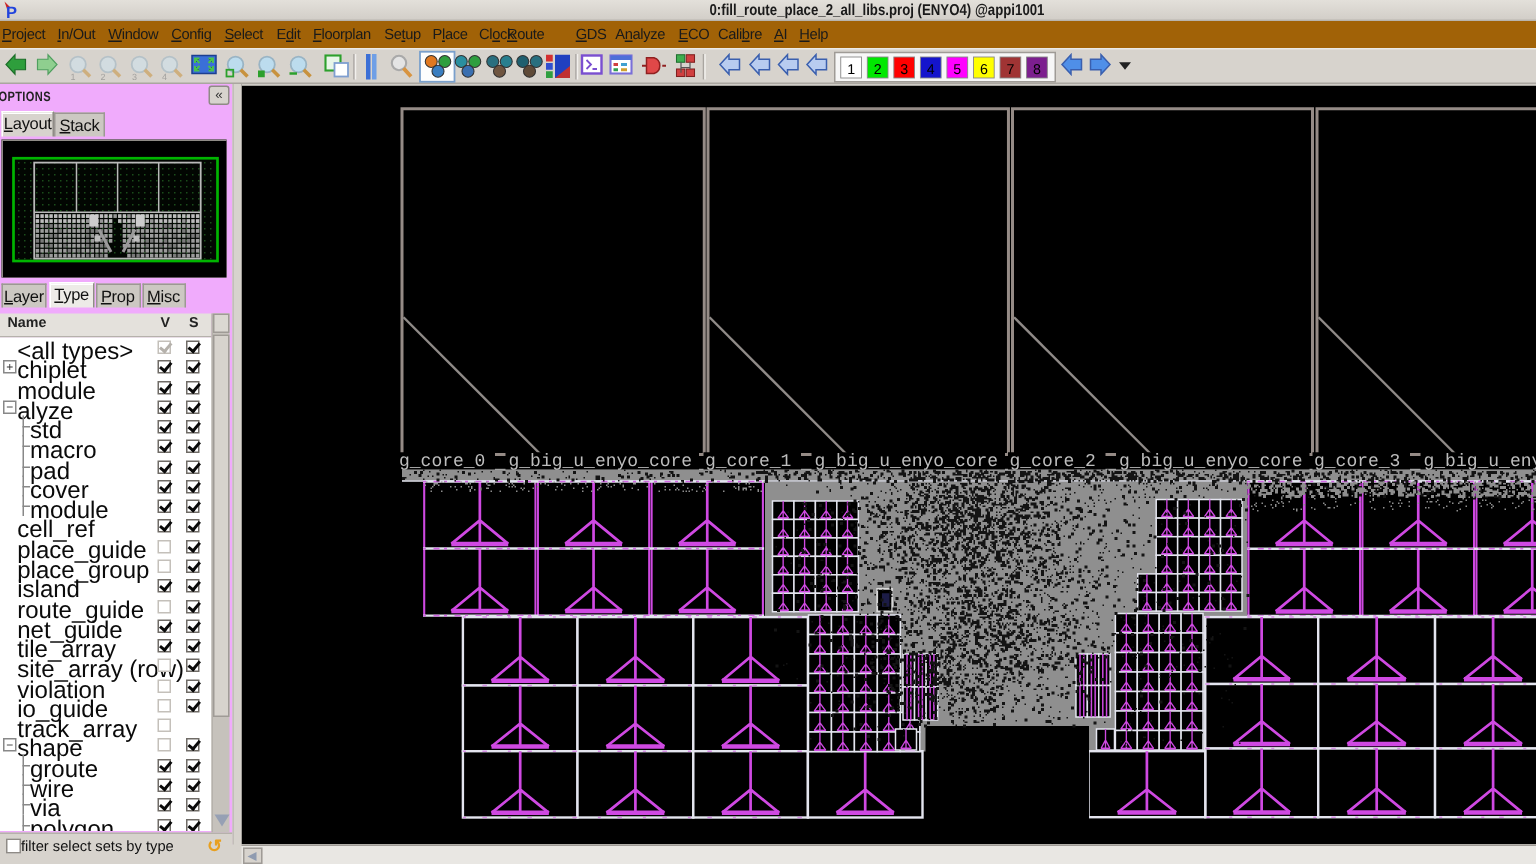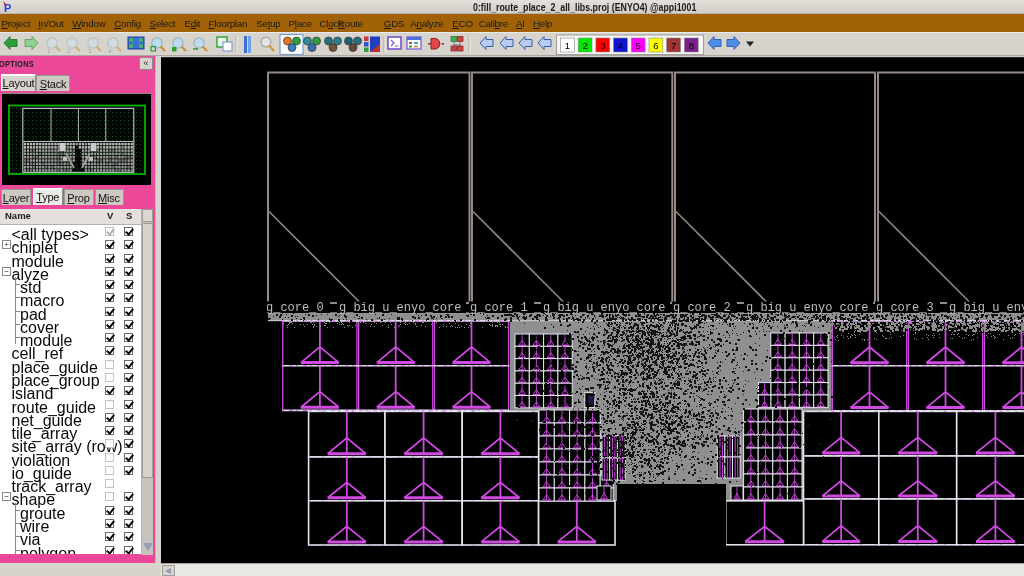--- a/index.html
+++ b/index.html
@@ -1,21 +1,21 @@
 <!DOCTYPE html>
 <html><head><meta charset="utf-8"><style>
 *{margin:0;padding:0;box-sizing:border-box}
 html,body{width:1024px;height:576px;overflow:hidden;font-family:"Liberation Sans",sans-serif;background:#d7d3cd}
 #titlebar{position:absolute;left:0;top:0;width:1024px;height:14px;background:linear-gradient(#e3e0da,#d2cec8);border-bottom:1px solid #b8b4ae}
 #title{position:absolute;left:473px;top:1px;font-size:10.5px;font-weight:bold;color:#1a1a1a;transform:scaleX(0.84);transform-origin:left top;white-space:nowrap}
 #menubar{position:absolute;left:0;top:14px;width:1024px;height:18px;background:#a16207}
 .mi{position:absolute;top:4px;font-size:9.8px;letter-spacing:-0.25px;color:#1a1a1a}
 #toolbar{position:absolute;left:0;top:32px;width:1024px;height:24px;background:#d7d3cd;border-top:1px solid #eceae6;border-bottom:1px solid #aaa6a0}
 #main{position:absolute;left:0;top:56px;width:1024px;height:507px}
-#panel{position:absolute;left:0;top:0;width:155px;height:507px;background:#ec4899}
+#panel{position:absolute;left:0;top:0;width:155px;height:507px;background:#f0abfc}
 #splitter{position:absolute;left:155px;top:0;width:6px;height:507px;background:#d7d3cd;border-left:1px solid #c2beb8}
 #ophdr{position:absolute;left:0;top:0;width:155px;height:17px}
 #ophdr span{position:absolute;left:-1px;top:3px;font-size:9px;font-weight:bold;letter-spacing:0.3px;color:#222;transform:scaleX(0.82);transform-origin:left top}
 #collapse{position:absolute;left:139px;top:1px;width:14px;height:13px;background:#d7d3cd;border:1px solid #8f8b86;border-radius:2px;font-size:9px;text-align:center;line-height:11px;color:#333}
 .tab{position:absolute;font-size:11px;color:#111;text-align:center;border:1px solid #9c9893;border-bottom:none;background:#ccc8c2;padding-top:2px;letter-spacing:-0.2px}
 .tab.act{background:#d7d3cd;border-color:#fff #8f8b86 transparent #fff;box-shadow:inset 0 1px 0 #fff}
 #mini{position:absolute;left:1px;top:37px;width:150px;height:92px;background:#000;border:1px solid #8f8b86}
 #tabs2 .tab.act{background:#edebe7}
 #treehdr{position:absolute;left:0;top:153px;width:141px;height:16px;background:#e4e1dc;border-bottom:1px solid #b5b1ab;font-size:9.5px;font-weight:bold;color:#222}
 #tree{position:absolute;left:0;top:169px;width:148px;height:329px;background:#fff;overflow:hidden}
@@ -649,20 +649,25 @@
           <span class="branch"></span>
           <span class="tname" style="left:20px">polygon</span>
           <span class="cb on" style="left:104.5px"></span>
           <span class="cb on" style="left:123.5px"></span>
         </div>
       </div>
 <div id="vscroll">
         <div style="position:absolute;left:0;top:0;width:11px;height:13px;background:#dbd8d2;border:1px solid #9f9b96"></div>
         <div style="position:absolute;left:0;top:14px;width:11px;height:255px;background:#d7d3cd;border:1px solid #9f9b96"></div>
         <div style="position:absolute;left:1px;top:334px;width:0;height:0;border-left:5px solid transparent;border-right:5px solid transparent;border-top:8px solid #96a0b4"></div>
+      </div>
+<div id="filterrow">
+        <div id="fcb"></div>
+        <span style="position:absolute;left:14px;top:3px;font-size:9.8px">filter select sets by type</span>
+        <span style="position:absolute;left:138px;top:1px;color:#e8a020;font-weight:bold;font-size:12px">↺</span>
       </div>
 </div>
 <div id="splitter"></div>
 <svg id="canvas" viewBox="161 56 863 507" width="863" height="507" style="position:absolute;left:161px;top:0px">
       <rect x="161" y="56" width="863" height="507" fill="#000"></rect>
       <rect x="161" y="56" width="863" height="1.2" fill="#cfccc6"></rect>
       <rect x="268" y="312.5" width="756" height="8.5" fill="#8f8f8f"></rect>
       <rect x="510" y="321" width="322" height="115" fill="#8f8f8f"></rect>
       <rect x="600" y="436" width="203" height="65" fill="#8f8f8f"></rect>
       <rect x="743" y="321" width="89" height="180" fill="#8f8f8f"></rect>

